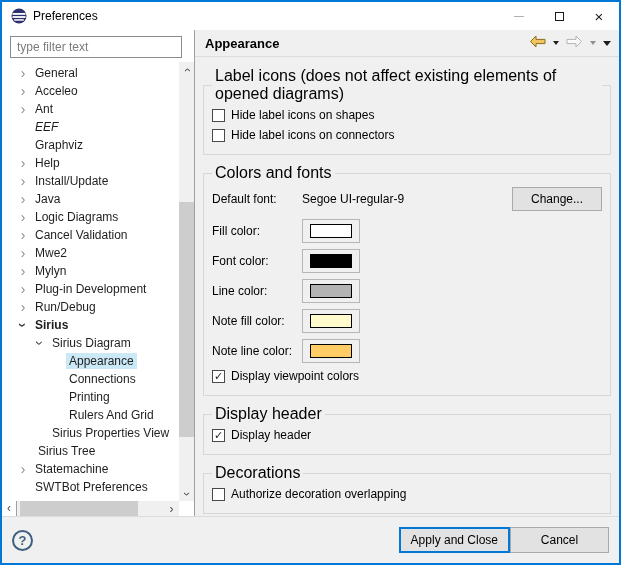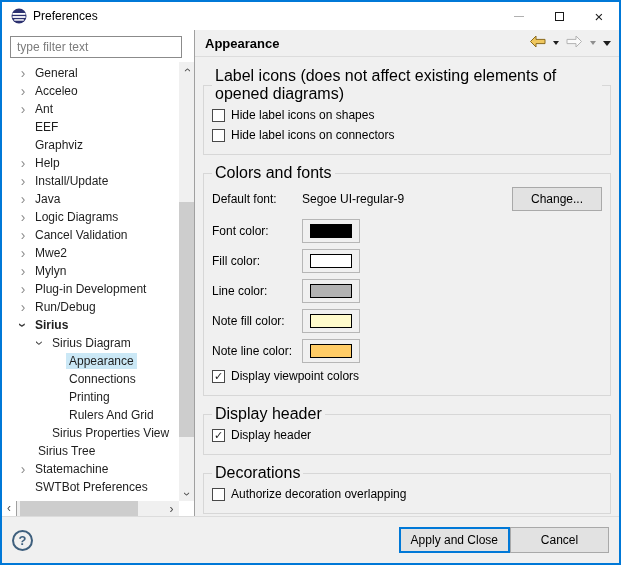--- a/index.html
+++ b/index.html
@@ -113,21 +113,21 @@
               <span class="tree-label">General</span>
             </div>
             <div class="tree-row" style="padding-left: 12px;">
               <span class="twist collapsed">›</span>
               <span class="tree-label">Acceleo</span>
             </div>
             <div class="tree-row" style="padding-left: 12px;">
               <span class="twist collapsed">›</span>
               <span class="tree-label">Ant</span>
             </div>
-            <div class="tree-row" style="padding-left: 12px;">
+            <div class="tree-row" style="padding-left: 12px; font-style: italic;">
               <span class="twist leaf"></span>
               <span class="tree-label">EEF</span>
             </div>
             <div class="tree-row" style="padding-left: 12px;">
               <span class="twist leaf"></span>
               <span class="tree-label">Graphviz</span>
             </div>
             <div class="tree-row" style="padding-left: 12px;">
               <span class="twist collapsed">›</span>
               <span class="tree-label">Help</span>
@@ -264,29 +264,29 @@
 
         <fieldset>
           <legend>Colors and fonts</legend>
           <div class="df-row">
             <span class="df-label">Default font:</span>
             <span class="df-value">Segoe UI-regular-9</span>
             <button class="btn change">Change...</button>
           </div>
           <div>
               <div class="color-row">
+                <span class="color-label">Fill color:</span>
+                <button class="swatch">
+                  <div class="swatch-inner" style="background: rgb(255, 255, 255);"></div>
+                </button>
+              </div>
+              <div class="color-row">
                 <span class="color-label">Font color:</span>
                 <button class="swatch">
                   <div class="swatch-inner" style="background: rgb(0, 0, 0);"></div>
-                </button>
-              </div>
-              <div class="color-row">
-                <span class="color-label">Fill color:</span>
-                <button class="swatch">
-                  <div class="swatch-inner" style="background: rgb(255, 255, 255);"></div>
                 </button>
               </div>
               <div class="color-row">
                 <span class="color-label">Line color:</span>
                 <button class="swatch">
                   <div class="swatch-inner" style="background: rgb(179, 179, 179);"></div>
                 </button>
               </div>
               <div class="color-row">
                 <span class="color-label">Note fill color:</span>

